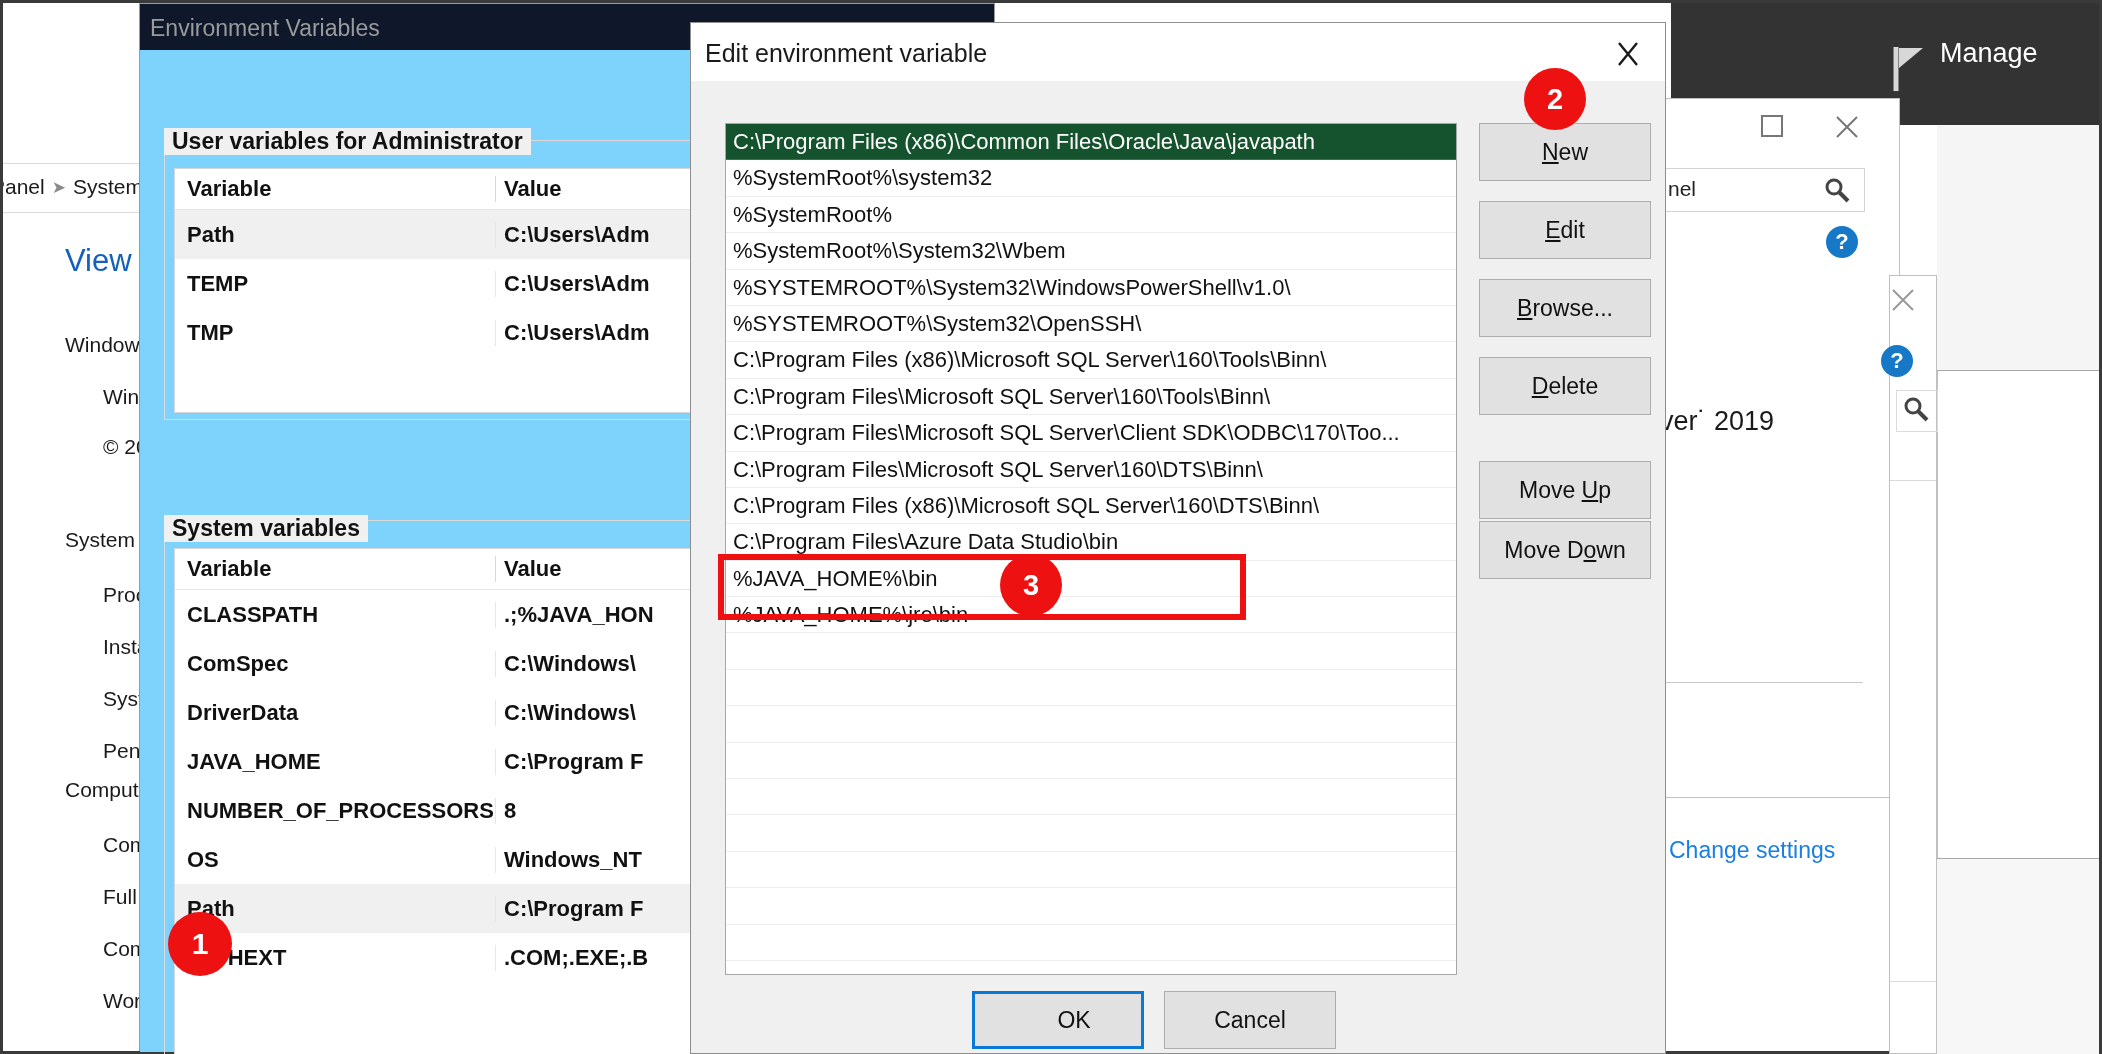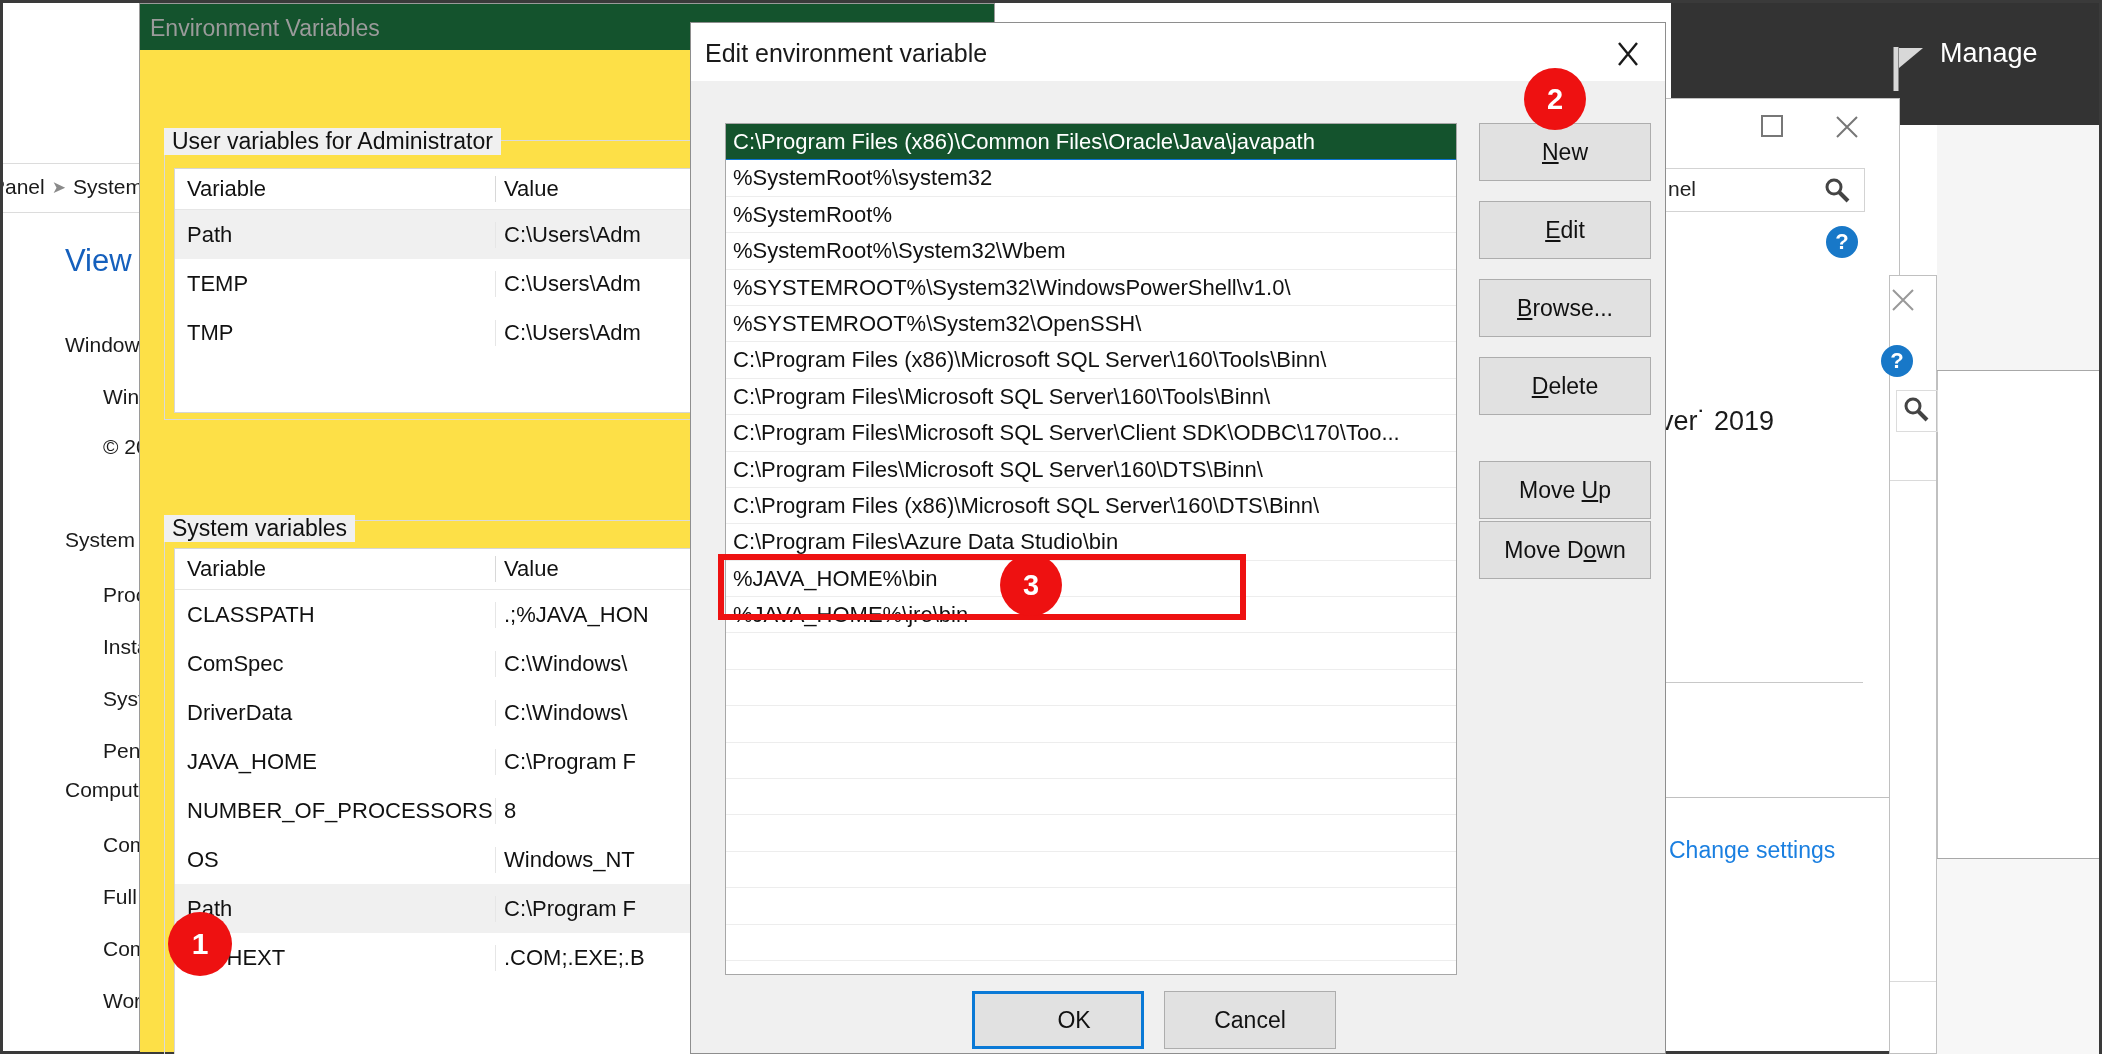--- a/index.html
+++ b/index.html
@@ -69,23 +69,23 @@
 
   
   .help-q{position:absolute;left:0;top:0;width:100%;height:100%;color:#fff;font-size:22px;font-weight:bold;
           display:flex;align-items:center;justify-content:center;line-height:1;}
 
   
   #envvars-dialog{
     left:139px;top:3px;width:856px;height:1048px;
     background:#f0f0f0;border:1px solid #9a9a9a;box-sizing:border-box;
   }
-  #envvars-titlebar{left:0;top:0;width:100%;height:63px;background:#14532d;}
+  #envvars-titlebar{left:0;top:0;width:100%;height:63px;background:#0f172a;}
   #envvars-title{left:10px;top:11px;font-size:23px;color:#9b9b9b;white-space:nowrap;}
-  #envvars-body{left:0;top:46px;width:100%;height:1002px;background:#fde047;}
+  #envvars-body{left:0;top:46px;width:100%;height:1002px;background:#7dd3fc;font-weight:bold;}
 
   .group-label{position:absolute;font-size:23px;color:#111;background:#f0f0f0;padding:0 8px;white-space:nowrap;}
   .groupbox{position:absolute;border:1px solid #dadada;box-sizing:border-box;}
 
   #uv-group{left:24px;top:90px;width:810px;height:280px;}
   #uv-label{left:24px;top:78px;}
   #uv-table{left:34px;top:118px;width:790px;height:245px;background:#fff;border:1px solid #d6d6d6;box-sizing:border-box;overflow:hidden;}
 
   #sv-group{left:24px;top:470px;width:810px;height:560px;}
   #sv-label{left:24px;top:465px;}

